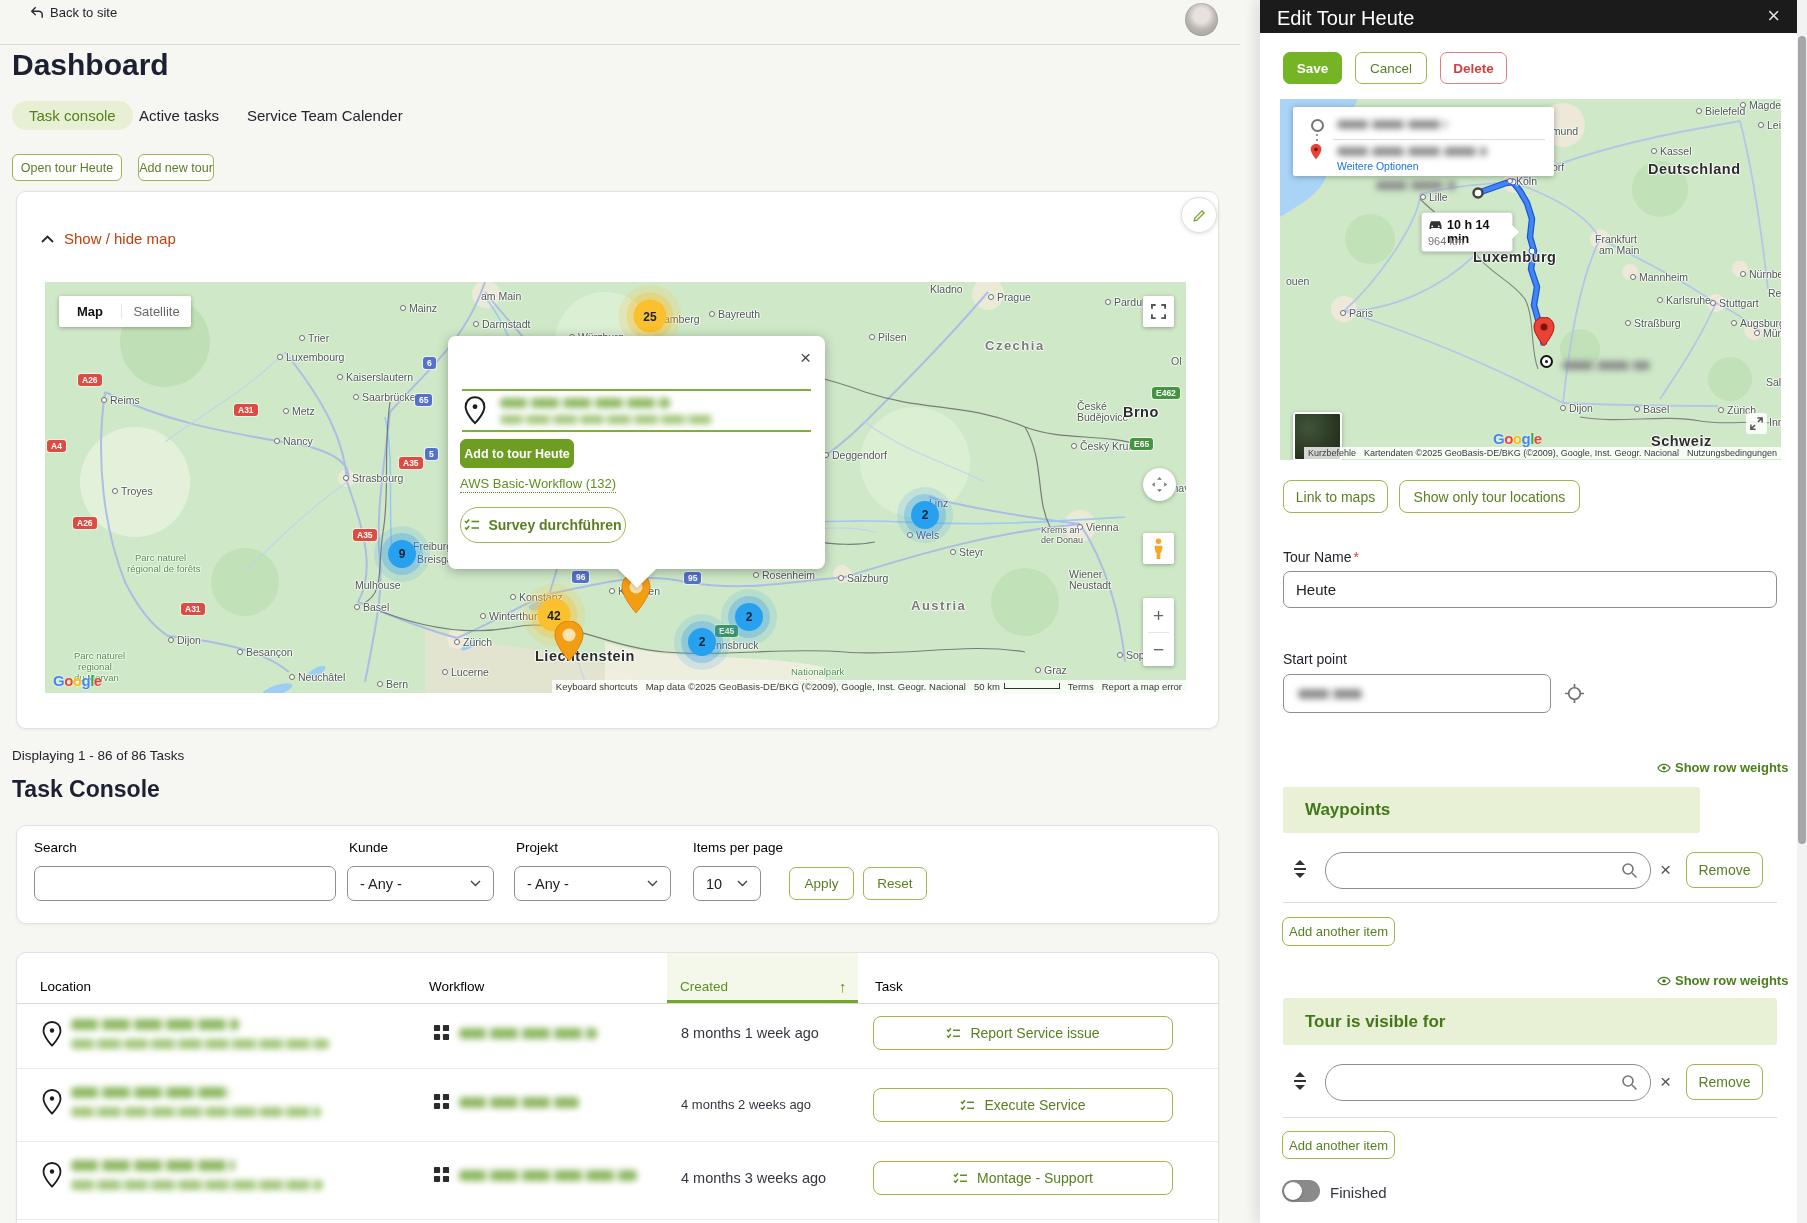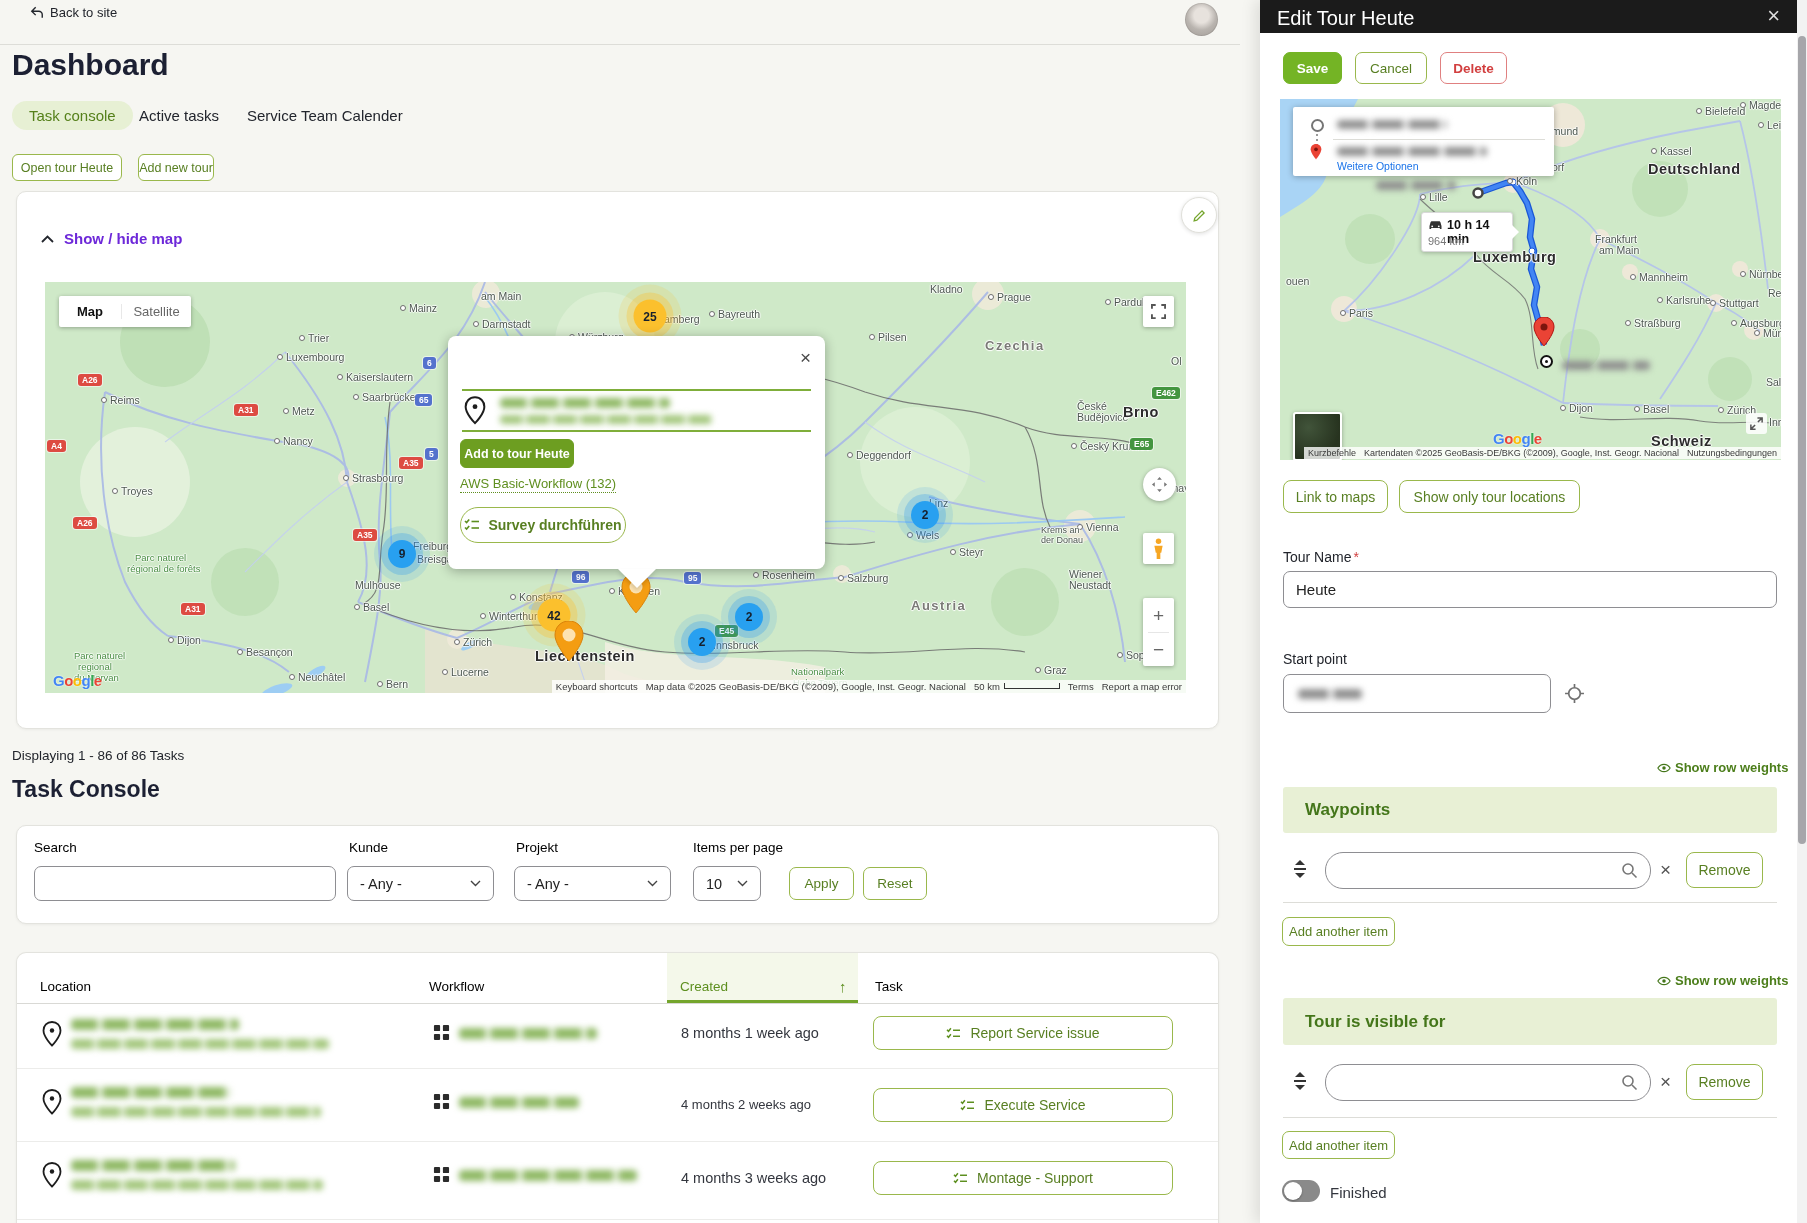--- a/index.html
+++ b/index.html
@@ -92,21 +92,21 @@
     <div class="btn abs" style="left:12px;top:154px;width:110px;height:27px;border-radius:6px;font-size:12.5px;">Open tour Heute</div>
     <div class="btn abs" style="left:138px;top:154px;width:76px;height:27px;border-radius:6px;font-size:12.5px;">Add new tour</div>
 
     <div class="card" style="left:16px;top:191px;width:1201px;height:536px;">
       <div class="abs" style="left:24px;top:38px;display:flex;align-items:center;gap:10px;cursor:pointer;">
         <span style="display:inline-flex;">
           <svg width="13" height="8" viewBox="0 0 13 8">
               <path d="M1 7 6.5 1.5 12 7" stroke="#23262d" stroke-width="1.8" fill="none"></path>
             </svg>
         </span>
-        <span style="font-size:15px;font-weight:700;color:#6d28d9;">Show / hide map</span>
+        <span style="font-size:15px;font-weight:400;color:#c2410c;">Show / hide map</span>
       </div>
       <div class="abs" style="left:1164px;top:5px;width:34px;height:34px;border-radius:50%;
            background:#fff;border:1px solid #e0e0da;box-shadow:0 1px 4px rgba(0,0,0,.12);display:flex;align-items:center;justify-content:center;cursor:pointer;">
         <span style="display:inline-flex;">
           <svg width="15" height="15" viewBox="0 0 16 16">
               <path d="M3 10.8 10.7 3.1l2.2 2.2L5.2 13l-2.9.7z" fill="none" stroke="#74a52c" stroke-width="1.4"></path>
             </svg>
         </span>
       </div>
 
@@ -216,21 +216,21 @@
             <span class="ml cd" style="left: 1032px; top: 239px;">Vienna</span>
             <span class="ml c" style="left: 1024px; top: 286px;">Wiener</span>
             <span class="ml c" style="left: 1024px; top: 297px;">Neustadt</span>
             <span class="ml cd" style="left: 1072px; top: 367px;">Sopron</span>
             <span class="ml cd" style="left: 990px; top: 382px;">Graz</span>
             <span class="ml grn" style="left: 746px; top: 384px;">Nationalpark</span>
             <span class="ml grn" style="left: 748px; top: 395px;">Hohe Tauern</span>
             <span class="ml c" style="left: 1032px; top: 118px;">České</span>
             <span class="ml c" style="left: 1032px; top: 129px;">Budějovice</span>
             <span class="ml cd" style="left: 1026px; top: 158px;">Český Krumlov</span>
-            <span class="ml cd" style="left: 802px; top: 167px; text-align: center;">Deggendorf</span>
+            <span class="ml cd" style="left: 778px; top: 167px; text-align: center;">Deggendorf</span>
             <span class="ml co" style="left: 1078px; top: 122px;">Brno</span>
             <span class="ml c" style="left: 1118px; top: 200px;">Trnava</span>
             <span class="ml sm" style="left: 996px; top: 243px;">Krems an</span>
             <span class="ml sm" style="left: 996px; top: 253px;">der Donau</span>
             <span class="ml cd" style="left: 123px; top: 352px;">Dijon</span>
             <span class="ml cd" style="left: 192px; top: 364px;">Besançon</span>
             <span class="ml cd" style="left: 244px; top: 389px;">Neuchâtel</span>
             <span class="ml grn" style="left: 90px; top: 270px;">Parc naturel</span>
             <span class="ml grn" style="left: 82px; top: 281px;">régional de forêts</span>
             <span class="ml grn" style="left: 29px; top: 368px;">Parc naturel</span>
@@ -662,21 +662,21 @@
 
     <div class="rw" style="left:397px;top:760px;">
       <span style="display:inline-flex;">
           <svg width="14" height="10" viewBox="0 0 16 10">
             <path d="M1 5C3 1.7 5.4.8 8 .8S13 1.7 15 5C13 8.3 10.6 9.2 8 9.2S3 8.3 1 5z" fill="none" stroke="#44761a" stroke-width="1.3"></path>
             <circle cx="8" cy="5" r="2" fill="#44761a"></circle>
           </svg>
         </span>
       <span>Show row weights</span>
     </div>
-    <div class="sect-head" style="left:23px;top:787px;width:494px;height:46px;">
+    <div class="sect-head" style="left:23px;top:787px;width:417px;height:46px;">
       <span>Waypoints</span>
     </div>
     <div class="drag" style="left:33px;top:860px;">
         <b class="up"></b>
         <i></i>
         <b class="dn"></b>
       </div>
     <div class="pill-inp" style="left:65px;top:852px;width:326px;height:37px;">
       <span style="position:absolute;right:12px;top:9px;display:inline-flex;">
           <svg width="17" height="17" viewBox="0 0 17 17" fill="none" stroke="#767676" stroke-width="1.6">

